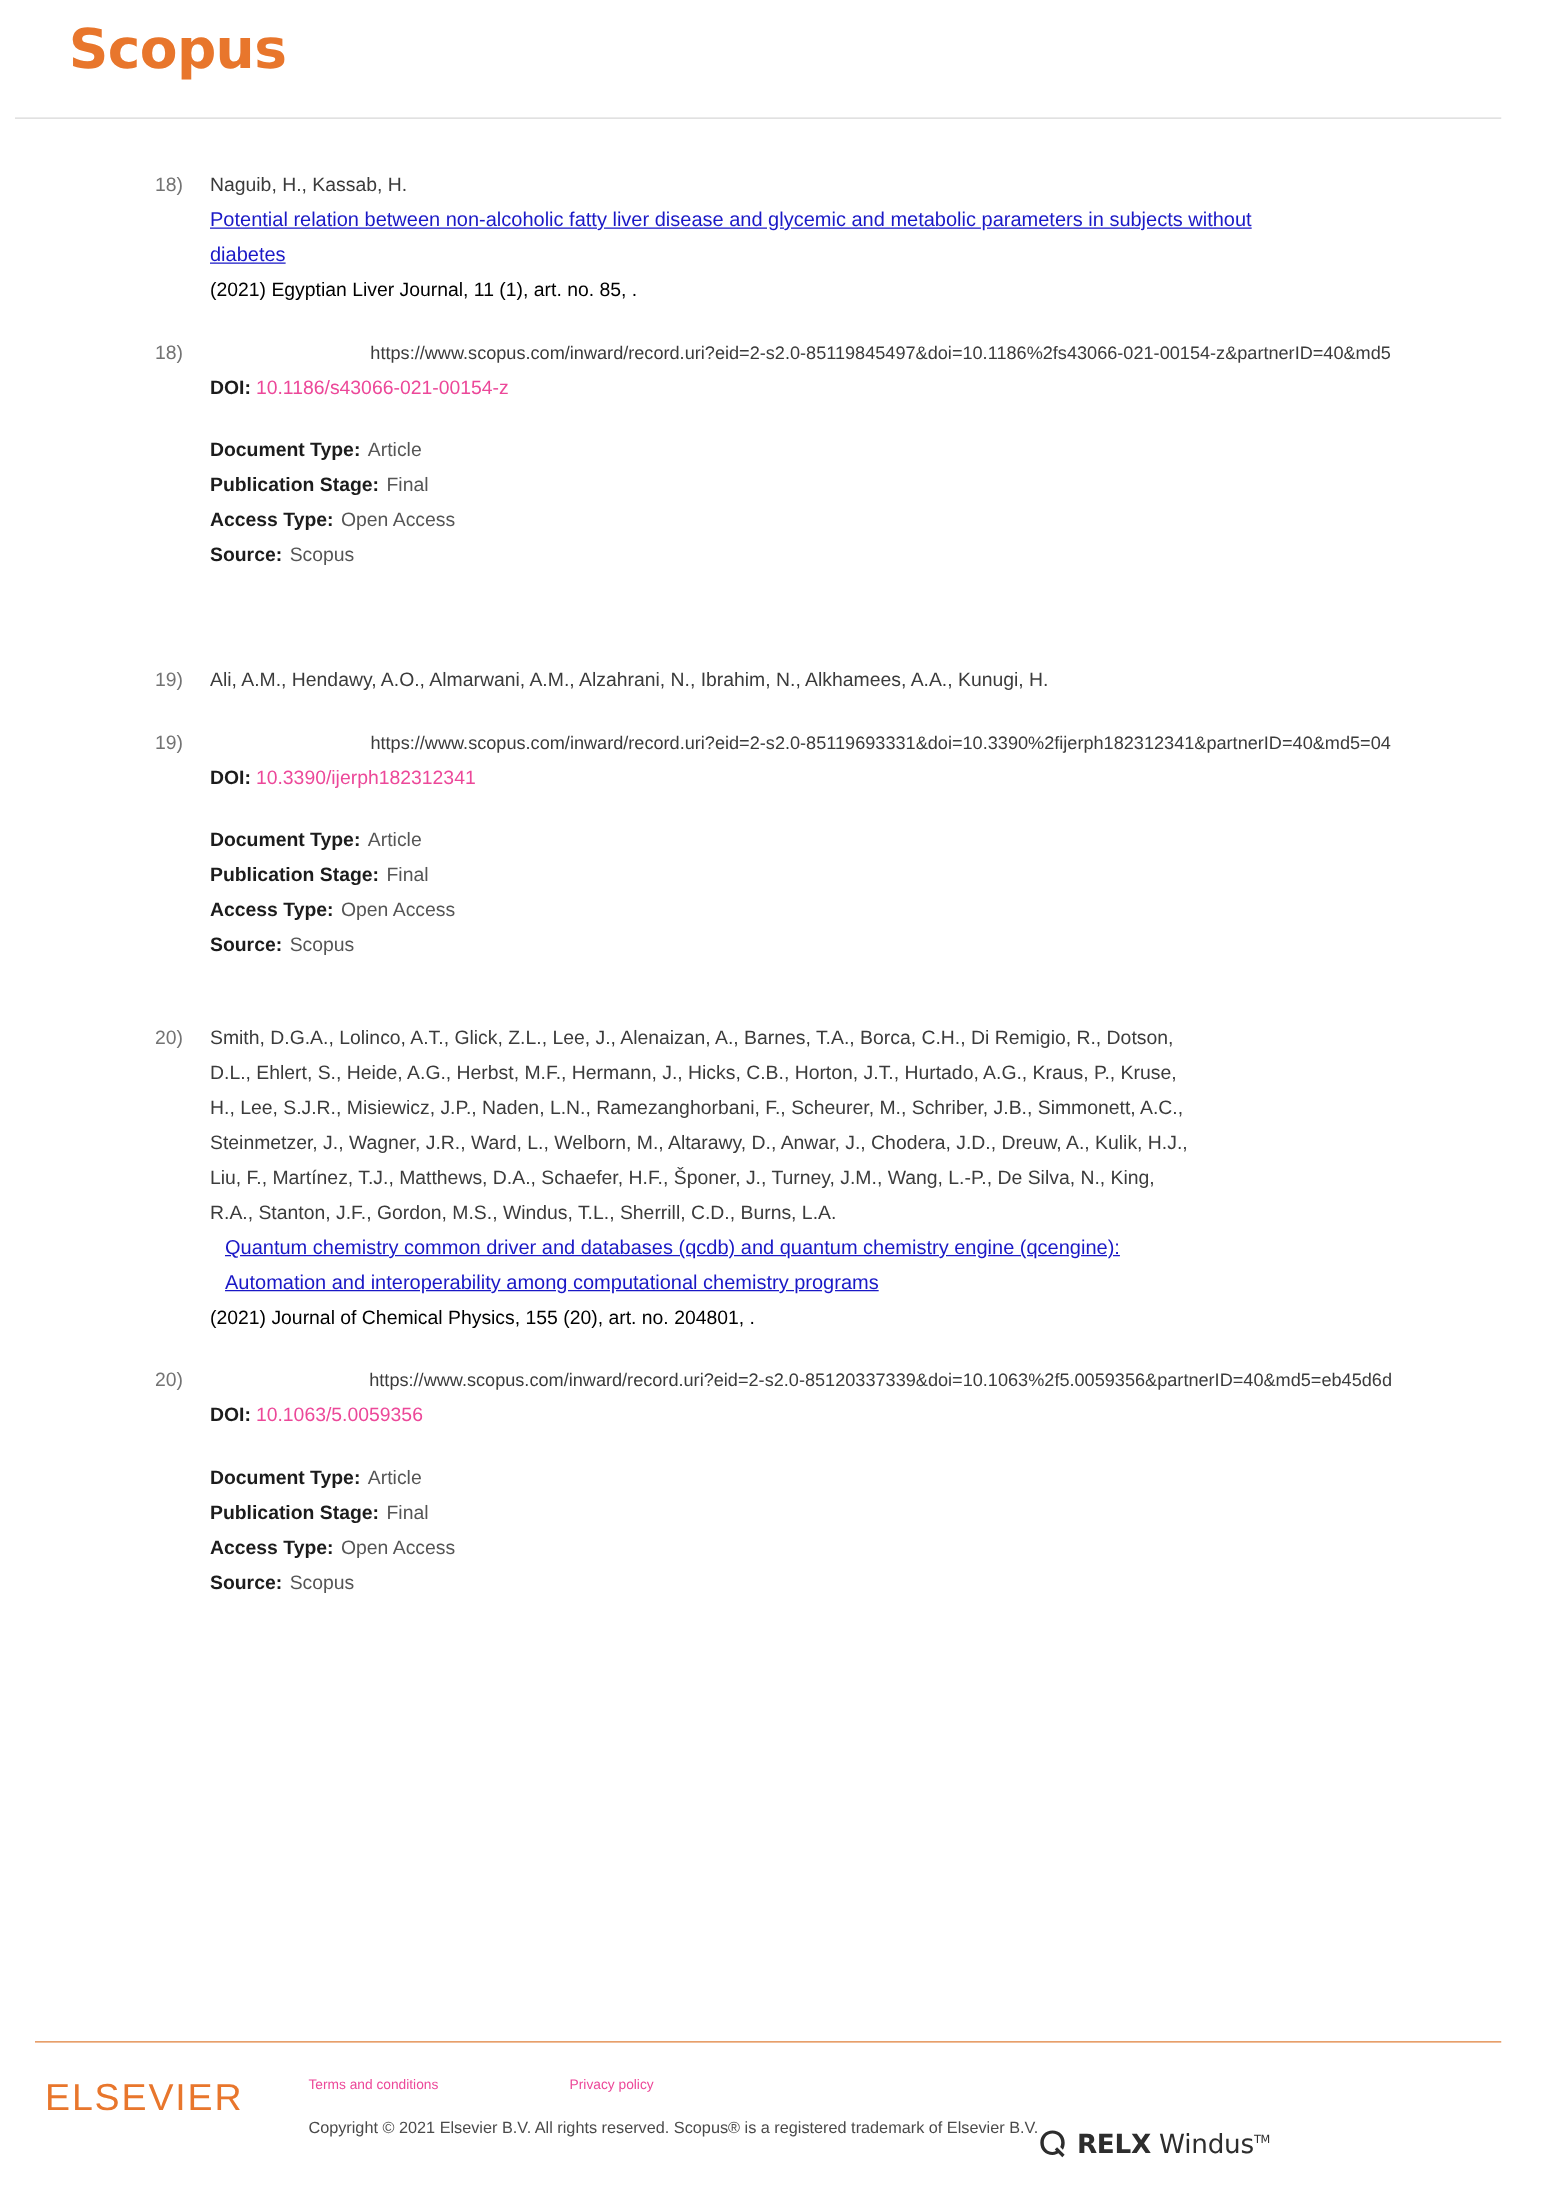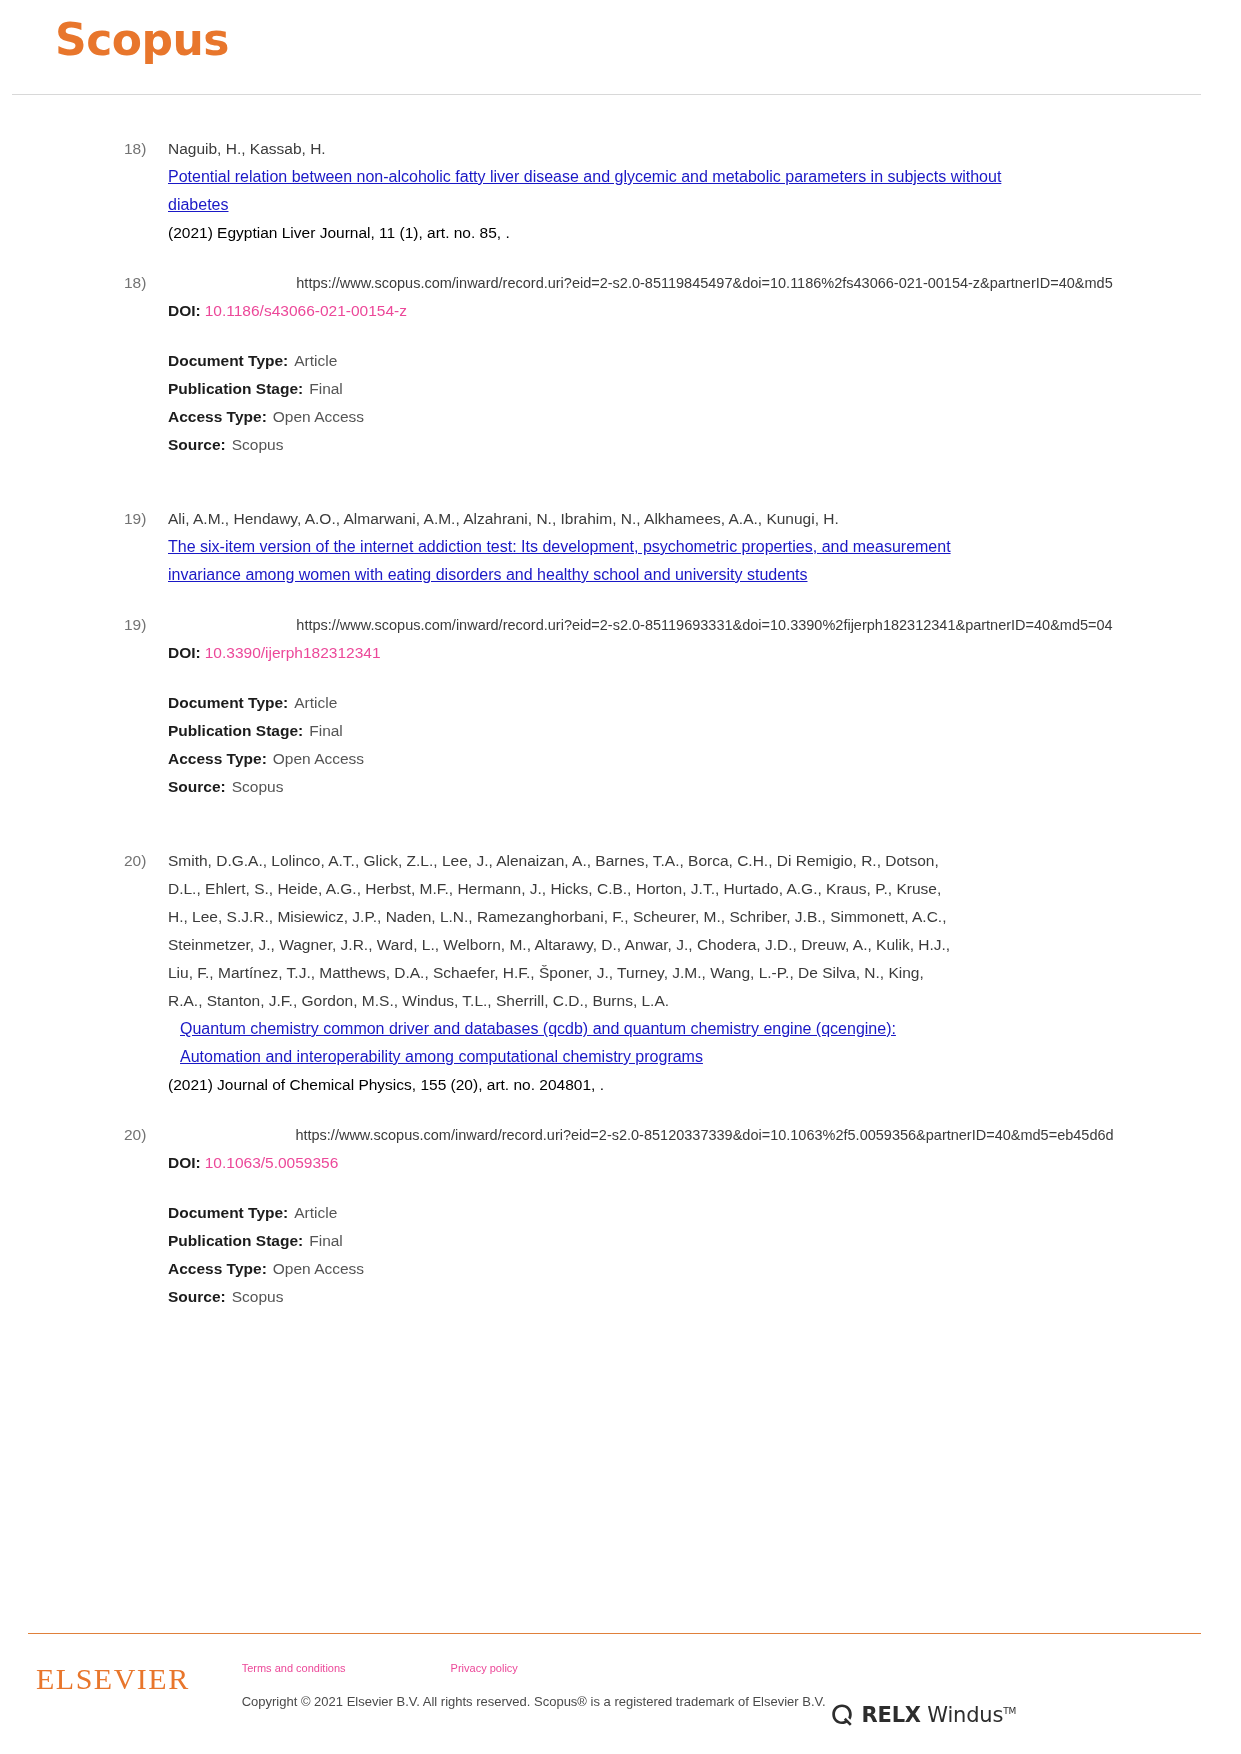--- a/index.html
+++ b/index.html
@@ -135,21 +135,21 @@
   }
   .footer-inner {
     display: flex;
     align-items: flex-start;
     padding: 22px 40px 26px 28px;
     position: relative;
     height: 120px;
     box-sizing: border-box;
   }
   .elsevier-logo {
-    font-family: Liberation Serif, serif;
+    font-family: Liberation Sans, sans-serif;
     font-size: 30px;
     letter-spacing: 1.5px;
     color: #e8762c;
     line-height: 1;
     padding-top: 8px;
     padding-left: 8px;
     white-space: nowrap;
   }
   .footer-links {
     padding-left: 52px;
@@ -239,28 +239,25 @@
             <span class="meta-label">Access Type:</span><span class="meta-value">Open Access</span>
           </div>
           <div class="meta-row">
             <span class="meta-label">Source:</span><span class="meta-value">Scopus</span>
           </div>
         </div>
       </div>
     </div>
   </div>
 
-  <div class="record" style="margin-top:46px;">
+  <div class="record" style="margin-top:72px;">
     <div class="group">
       <span class="numwrap">19)</span>
       <div class="indent">
         <div class="authors">Ali, A.M., Hendawy, A.O., Almarwani, A.M., Alzahrani, N., Ibrahim, N., Alkhamees, A.A., Kunugi, H.</div>
-        <div style="max-width:800px;">
-          <a class="title-link">The six-item version of the internet addiction test: Its development, psychometric properties, and measurement invariance among women with eating disorders and healthy school and university students</a>
-        </div>
       </div>
     </div>
 
     <div class="subgroup">
       <span class="numwrap">19)</span>
       <div class="indent">
         <div class="url-line">https://www.scopus.com/inward/record.uri?eid=2-s2.0-85119693331&amp;doi=10.3390%2fijerph182312341&amp;partnerID=40&amp;md5=04</div>
         <div class="doi-line">
           <span class="lbl">DOI:</span><span class="val">10.3390/ijerph182312341</span>
         </div>

